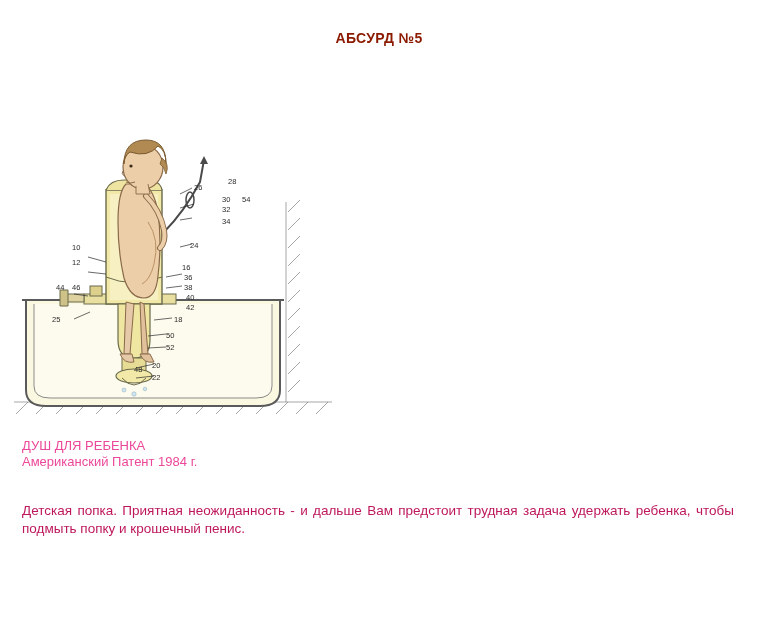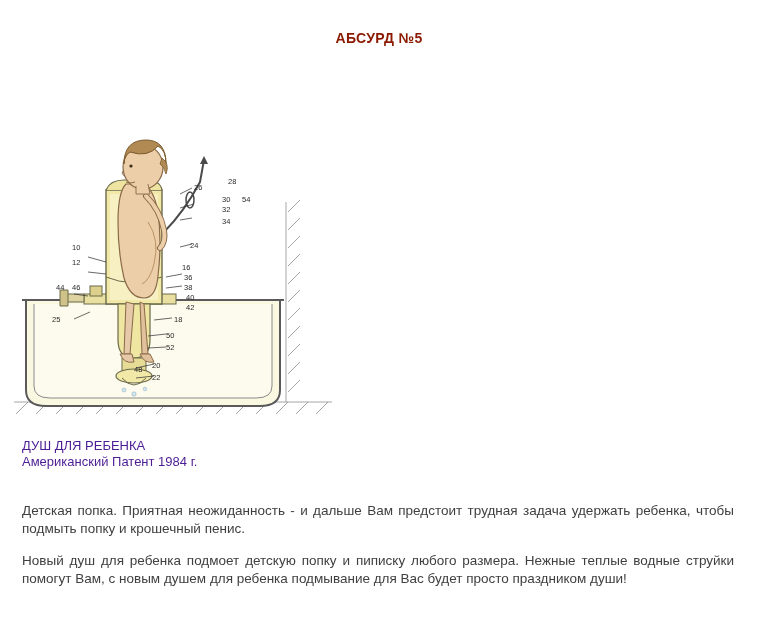--- a/index.html
+++ b/index.html
@@ -42,33 +42,33 @@
     display: block;
   }
   .caption-block {
     position: absolute;
     top: 438px;
     left: 22px;
     width: 710px;
   }
   .caption-line {
     font-size: 13px;
-    color: #4c1d95;
+    color: #ec4899;
     line-height: 16px;
   }
   .body-block {
     position: absolute;
     top: 488px;
     left: 22px;
     width: 712px;
   }
   .para {
     font-size: 13.5px;
     line-height: 18px;
-    color: #404040;
+    color: #be185d;
     text-align: justify;
     margin-bottom: 14px;
   }
   .para:last-child { margin-bottom: 0; }
 </style>
 </head>
 <body>
 
 <div class="page">
 
@@ -216,16 +216,15 @@
     </svg>
   </div>
 
   <div class="caption-block">
     <div class="caption-line">ДУШ ДЛЯ РЕБЕНКА</div>
     <div class="caption-line">Американский Патент 1984 г.</div>
   </div>
 
   <div class="body-block">
     <p class="para">Детская попка. Приятная неожиданность - и дальше Вам предстоит трудная задача удержать ребенка, чтобы подмыть попку и крошечный пенис.</p>
-    <p class="para">Новый душ для ребенка подмоет детскую попку и пиписку любого размера. Нежные теплые водные струйки помогут Вам, с новым душем для ребенка подмывание для Вас будет просто праздником души!</p>
   </div>
 
 </div>
 
 </body></html>

